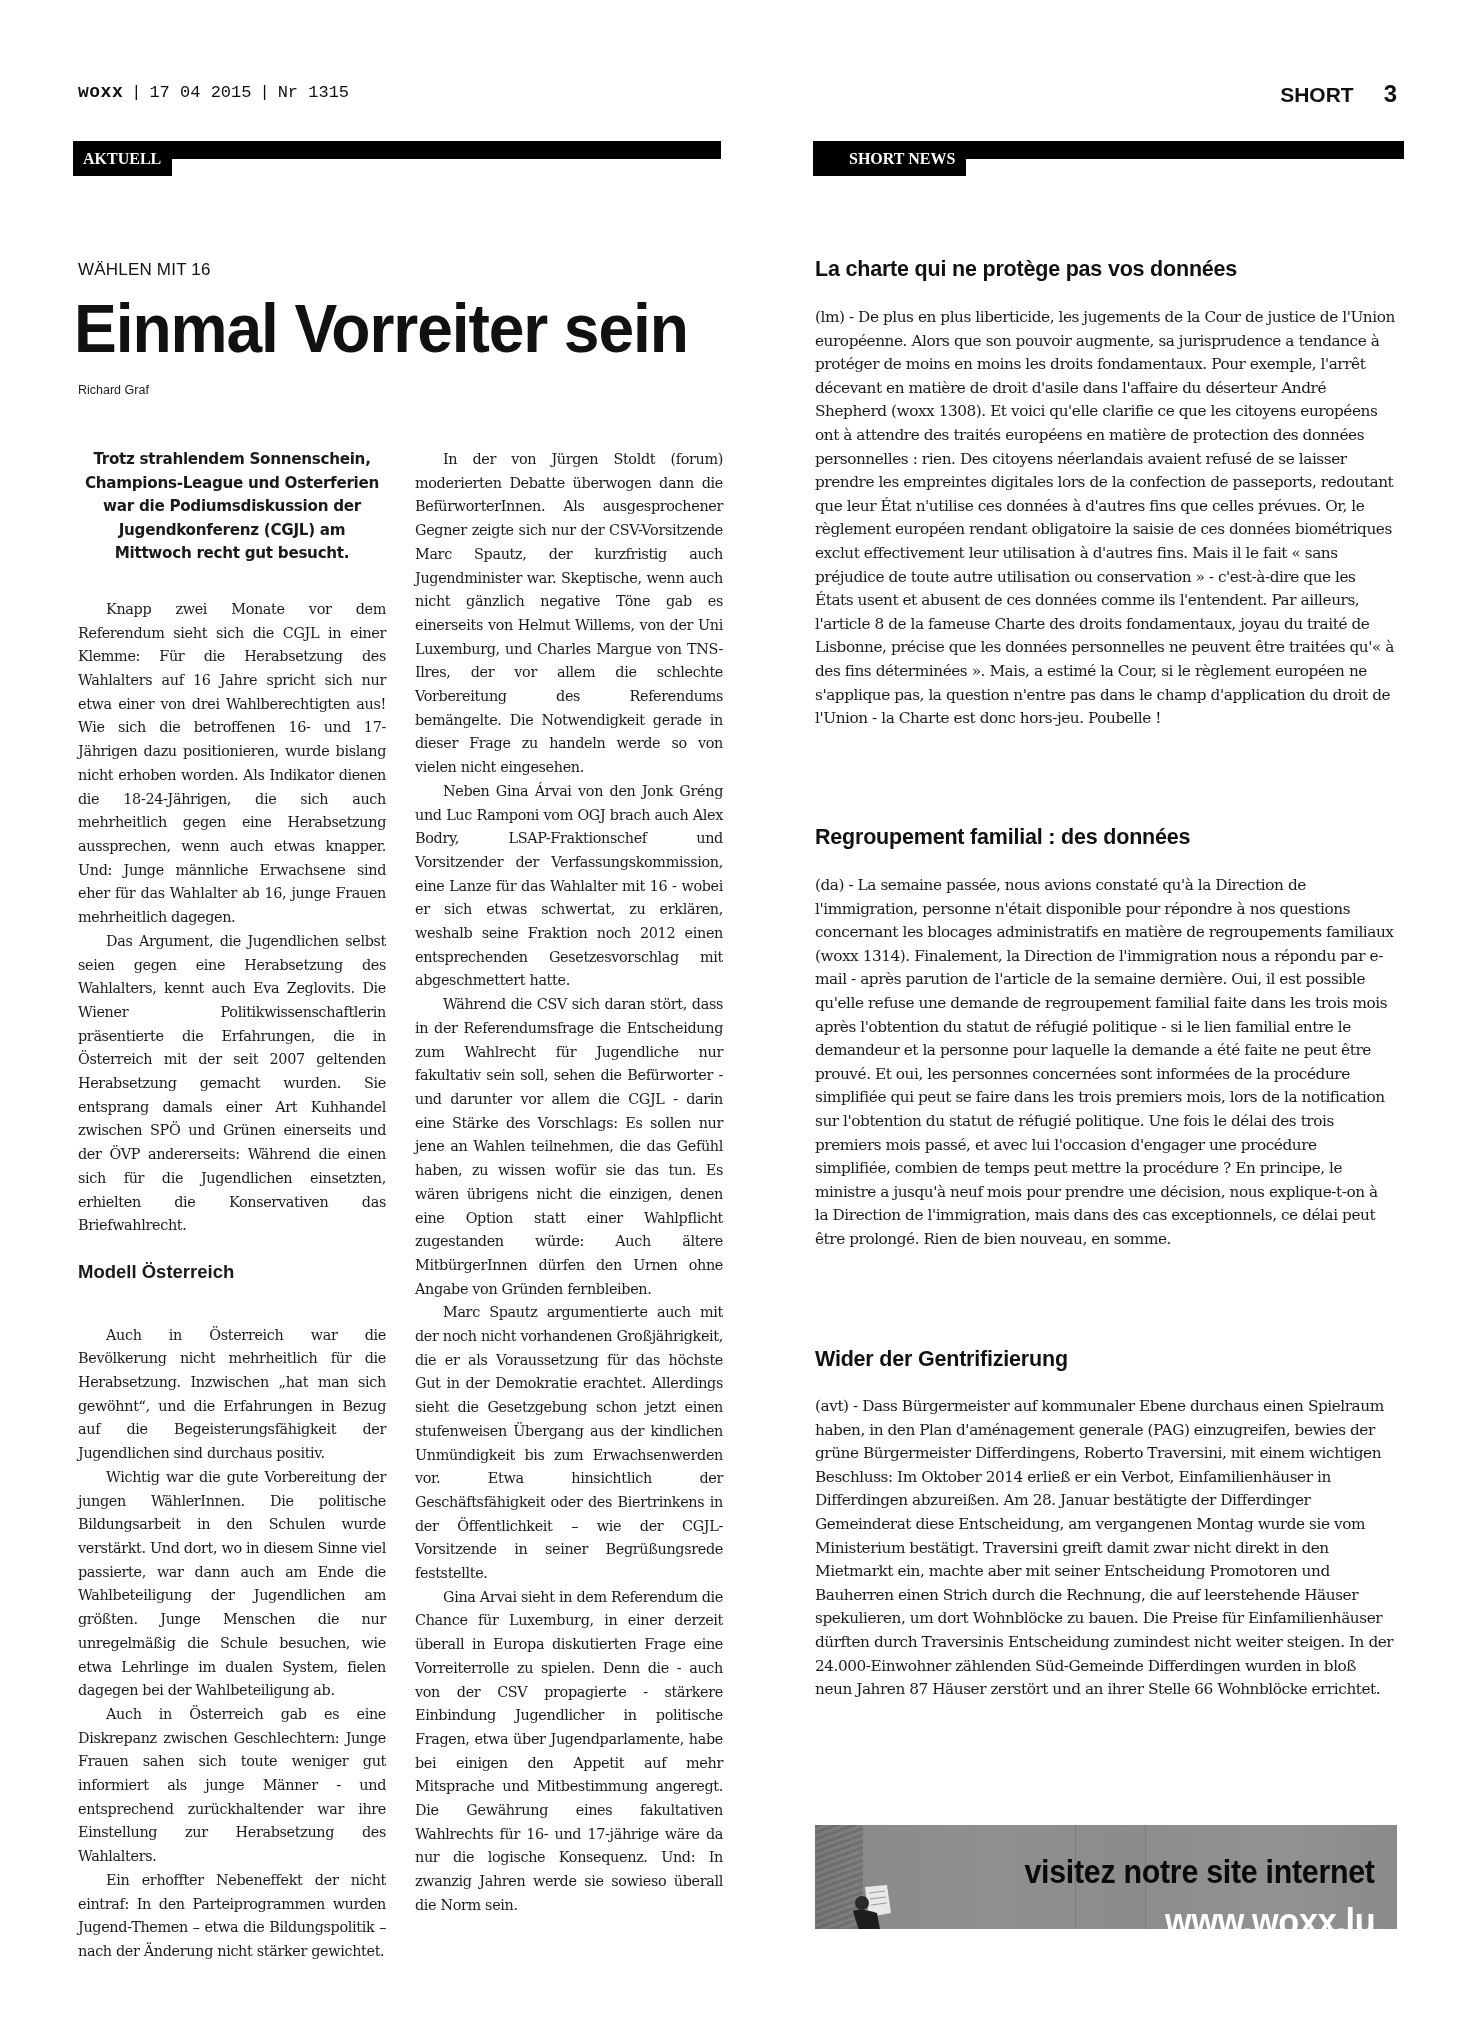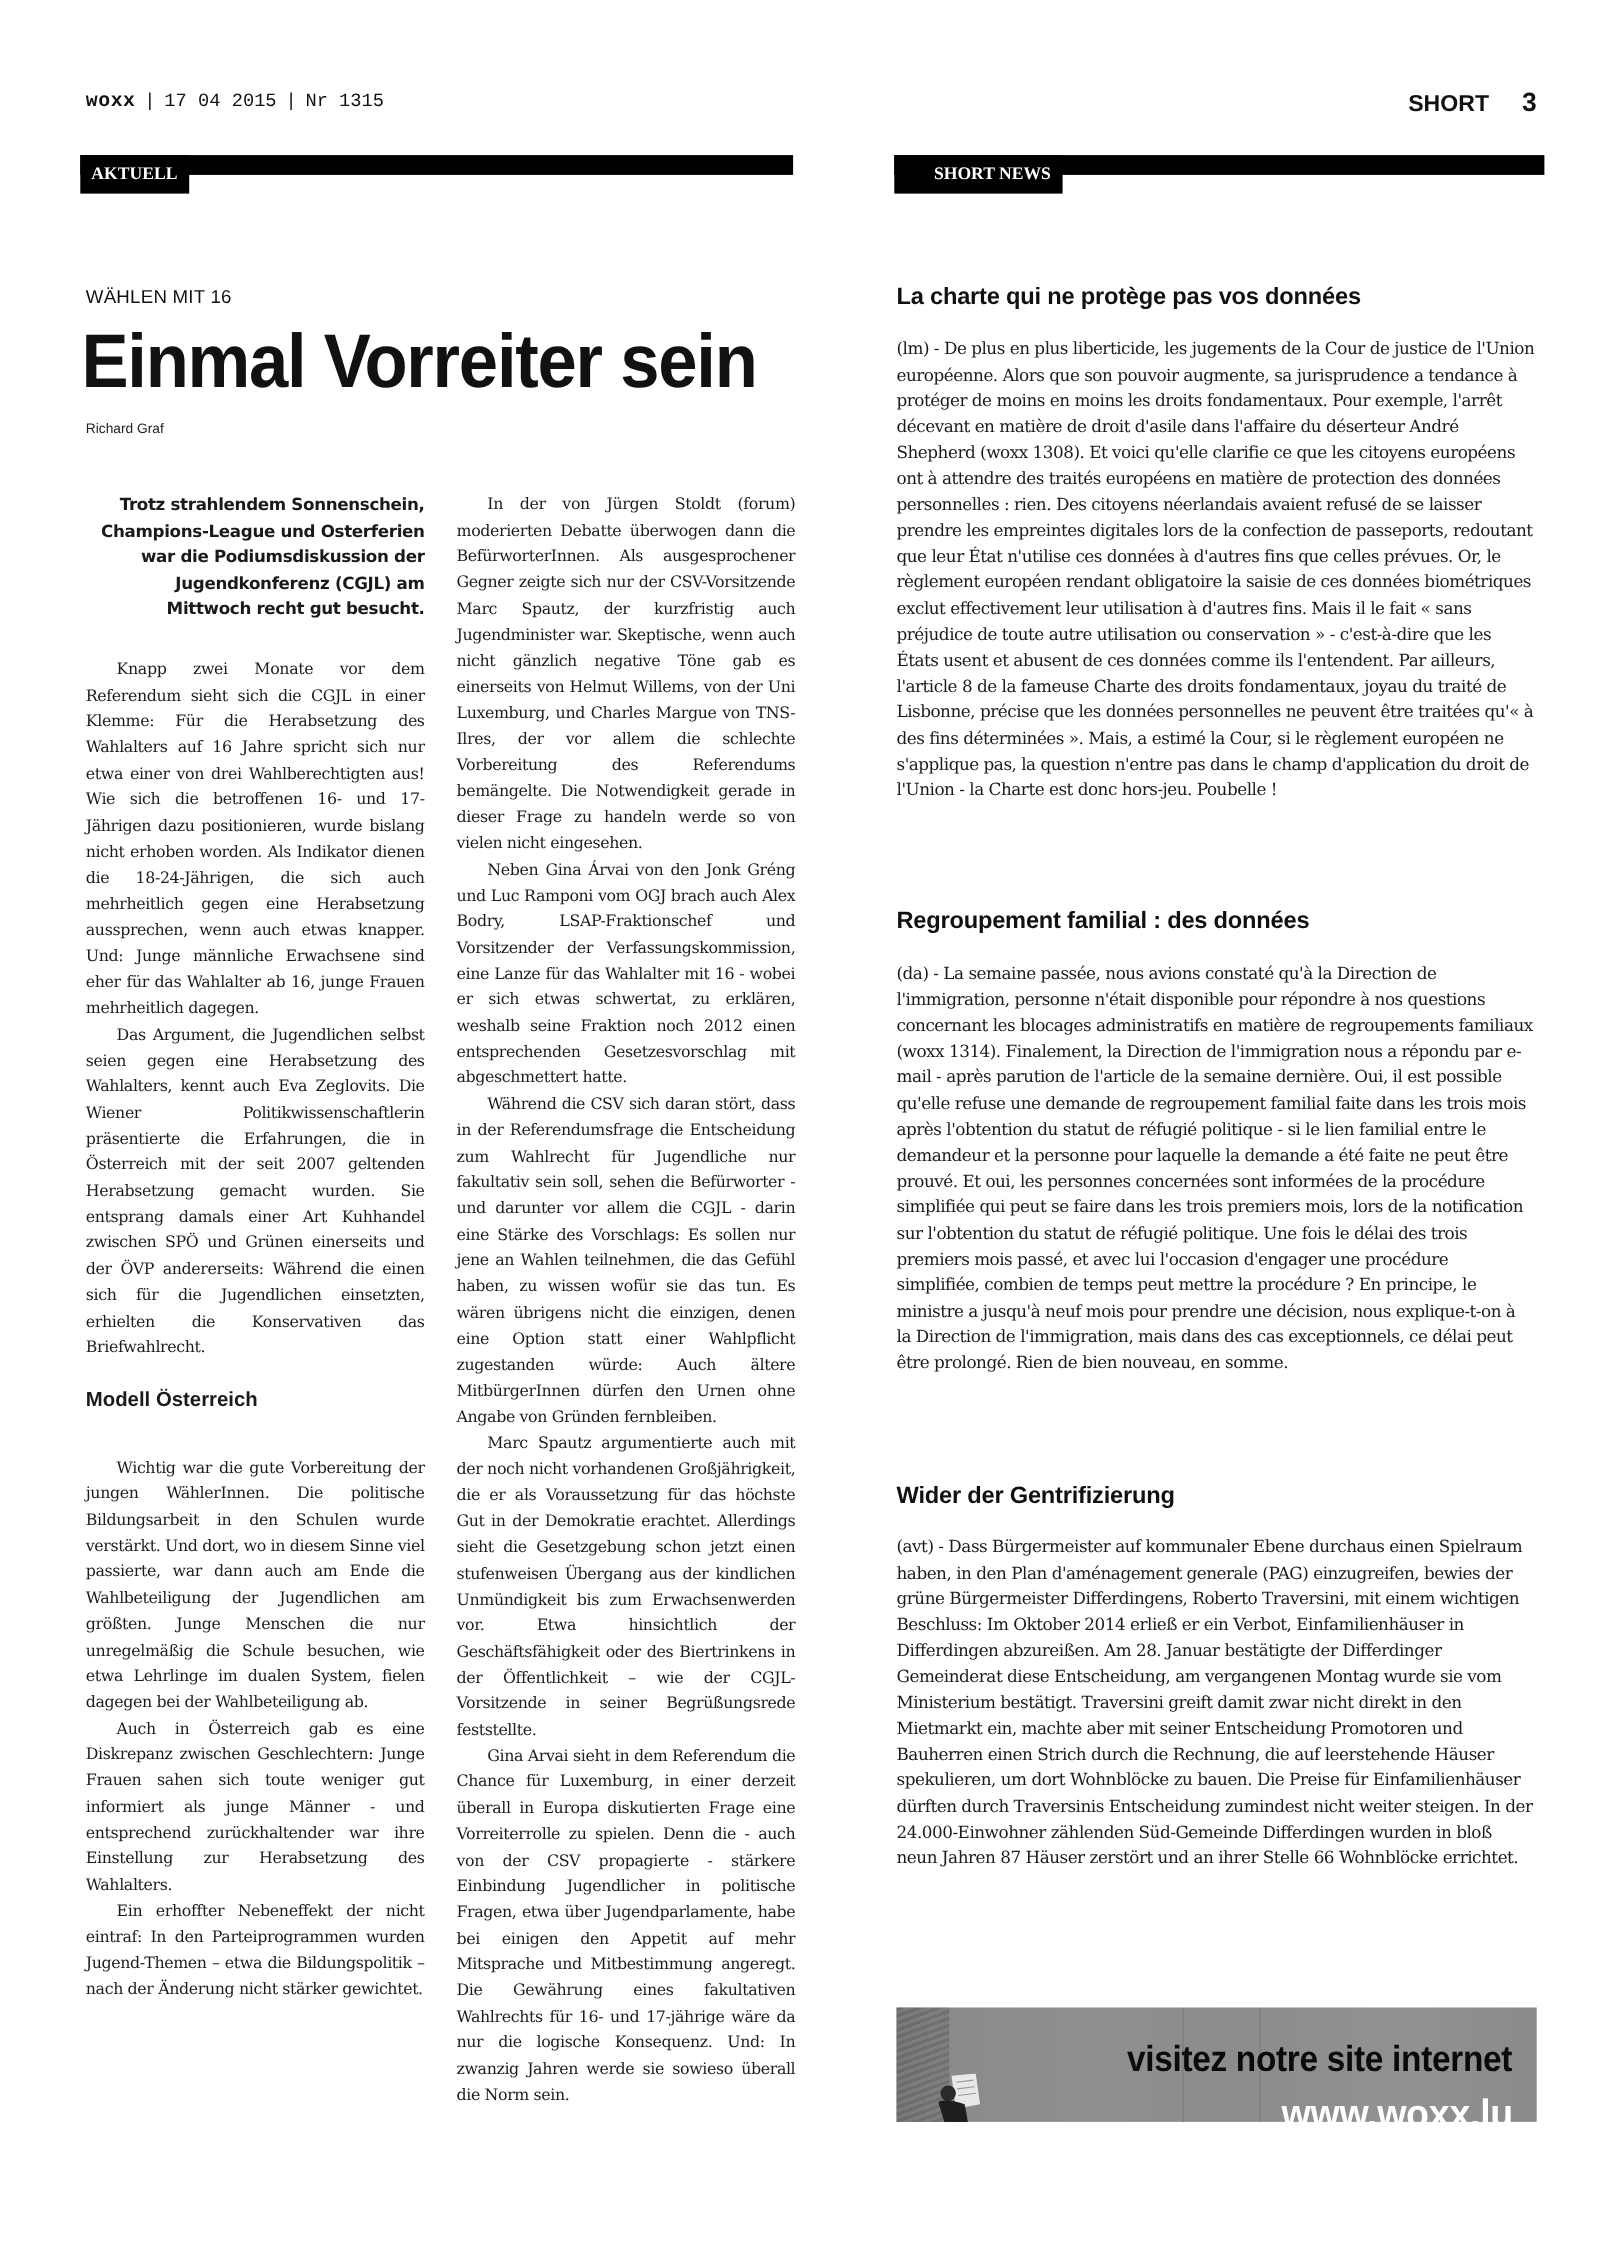--- a/index.html
+++ b/index.html
@@ -14,21 +14,21 @@
 
   .section-bar { position: absolute; top: 141px; height: 18px; background: #000; }
   .section-tab { position: absolute; top: 141px; height: 35px; background: #000; color: #fff; font-family: Liberation Serif, serif; font-weight: 700; font-size: 16px; line-height: 36px; padding: 0 11px 0 10px; white-space: nowrap; }
 
   .kicker { position: absolute; top: 260px; left: 78px; font-family: "Liberation Sans", sans-serif; font-size: 17px; color: #111; letter-spacing: 0.2px; }
   .headline { position: absolute; top: 288px; left: 74px; font-family: "Liberation Sans", sans-serif; font-weight: 900; font-size: 69px; letter-spacing: -1.2px; line-height: 82px; white-space: nowrap; transform: scaleX(0.93); transform-origin: left; }
   .byline { position: absolute; top: 383px; left: 78px; font-family: "Liberation Sans", sans-serif; font-size: 12.5px; color: #222; }
 
   .col { position: absolute; font-family: "DejaVu Serif", serif; font-size: 14.4px; line-height: 23.7px; text-align: justify; hyphens: manual; color: #1a1a1a; letter-spacing: -0.35px; }
   .col p { text-indent: 28px; }
-  .lead { font-family: "DejaVu Sans", sans-serif; font-weight: 700; font-size: 15.2px; line-height: 23.6px; text-align: right; text-indent: 0 !important; margin-bottom: 32px; letter-spacing: -0.3px; }
+  .lead { font-family: "DejaVu Sans", sans-serif; font-weight: 700; font-size: 15.2px; line-height: 23.6px; text-align: center; text-indent: 0 !important; margin-bottom: 32px; letter-spacing: -0.3px; }
   .subhead { font-family: "Liberation Sans", sans-serif; font-weight: 900; font-size: 18.5px; text-indent: 0 !important; margin: 22px 0 40px 0; letter-spacing: 0; }
 
   .news-title { position: absolute; left: 815px; font-family: "Liberation Sans", sans-serif; font-weight: 900; font-size: 21.5px; letter-spacing: -0.2px; white-space: nowrap; }
   .news-body { position: absolute; left: 815px; width: 580px; font-family: "DejaVu Serif", serif; font-size: 15.3px; line-height: 23.6px; color: #1a1a1a; letter-spacing: -0.45px; }
 
   .ad { position: absolute; left: 815px; top: 1825px; width: 582px; height: 104px; overflow: hidden;
         background: linear-gradient(90deg, #6d6d6d 0%, #8a8a8a 6%, #8f8f8f 30%, #8c8c8c 55%, #929292 80%, #8a8a8a 100%); }
   .ad .texture { position: absolute; left: 0; top: 0; width: 48px; height: 144px; background: repeating-linear-gradient(160deg, #6a6a6a 0 3px, #7c7c7c 3px 6px); opacity: 0.8; }
   .ad .seam { position: absolute; top: 0; width: 1px; height: 144px; background: #7a7a7a; }
   .ad .figure { position: absolute; left: 32px; top: 60px; }
@@ -52,20 +52,21 @@
 
 <div class="kicker">WÄHLEN MIT 16</div>
 <h1 class="headline">Einmal Vorreiter sein</h1>
 <div class="byline">Richard Graf</div>
 
 <div class="col" style="left:78px; top:448px; width:308px;">
   <p class="lead">Trotz strahlendem Sonnenschein, Champions-League und Osterferien war die Podiumsdiskussion der Jugendkonferenz (CGJL) am Mittwoch recht gut besucht.</p>
   <p>Knapp zwei Monate vor dem Referendum sieht sich die CGJL in einer Klemme: Für die Herabsetzung des Wahlalters auf 16 Jahre spricht sich nur etwa einer von drei Wahlberechtigten aus! Wie sich die betroffenen 16- und 17-Jährigen dazu positionieren, wurde bislang nicht erhoben worden. Als Indikator dienen die 18-24-Jährigen, die sich auch mehrheitlich gegen eine Herabsetzung  aussprechen, wenn auch etwas knapper. Und: Junge männliche Erwachsene sind eher für das Wahlalter ab 16, junge Frauen mehrheitlich dagegen.</p>
   <p>Das Argument, die Jugendlichen selbst seien gegen eine Herabsetzung des Wahlalters, kennt auch Eva Zeglovits. Die Wiener Politikwissenschaftlerin präsentierte die Erfahrungen, die in Österreich mit der seit 2007 geltenden Herabsetzung gemacht wurden. Sie entsprang damals einer Art Kuhhandel zwischen SPÖ und Grünen einerseits und der ÖVP andererseits: Während die einen sich für die Jugendlichen einsetzten, erhielten die Konservativen das Briefwahlrecht.</p>
   <p class="subhead">Modell Österreich</p>
+  <p>Auch in Österreich war die Bevölkerung nicht mehrheitlich für die Herabsetzung. Inzwischen „hat man sich gewöhnt“, und die Erfahrungen in Bezug auf die Begeisterungsfähigkeit der Jugendlichen sind durchaus positiv.</p>
   <p>Wichtig war die gute Vorbereitung der jungen WählerInnen. Die politische Bildungsarbeit in den Schulen wurde verstärkt. Und dort, wo in diesem Sinne viel passierte, war dann auch am Ende die Wahlbeteiligung der Jugendlichen am größten. Junge Menschen die nur unregelmäßig die Schule besuchen, wie etwa Lehrlinge im dualen System, fielen dagegen bei der Wahlbeteiligung ab.</p>
   <p>Auch in Österreich gab es eine Diskrepanz zwischen Geschlechtern: Junge Frauen sahen sich toute weniger gut informiert als junge Männer - und entsprechend  zurückhaltender  war ihre Einstellung zur Herabsetzung des Wahlalters.</p>
   <p>Ein erhoffter Nebeneffekt der nicht eintraf: In den Parteiprogrammen wurden Jugend-Themen – etwa die Bildungspolitik – nach der Änderung nicht stärker gewichtet.</p>
 </div>
 
 <div class="col" style="left:415px; top:448px; width:308px;">
   <p>In der von Jürgen Stoldt (forum) moderierten Debatte überwogen dann die BefürworterInnen. Als ausgesprochener Gegner zeigte sich nur der CSV-Vorsitzende Marc Spautz, der kurzfristig auch Jugendminister war. Skeptische, wenn auch nicht gänzlich negative Töne gab es einerseits von Helmut Willems, von der Uni Luxemburg, und Charles Margue von TNS-Ilres, der vor allem die schlechte Vorbereitung des Referendums bemängelte. Die Notwendigkeit gerade in dieser Frage zu handeln werde so von vielen nicht eingesehen.</p>
   <p>Neben Gina Árvai von den Jonk Gréng und Luc Ramponi vom OGJ brach auch Alex Bodry, LSAP-Fraktionschef und Vorsitzender der Verfassungskommission, eine Lanze für das Wahlalter mit 16 - wobei er sich etwas schwertat, zu erklären, weshalb seine Fraktion noch 2012 einen entsprechenden Gesetzesvorschlag mit abgeschmettert hatte.</p>
   <p>Während die CSV sich daran stört, dass in der Referendumsfrage die Entscheidung zum Wahlrecht für Jugendliche nur fakultativ sein soll, sehen die Befürworter - und darunter vor allem die CGJL - darin eine Stärke des Vorschlags: Es sollen nur jene an Wahlen teilnehmen, die das Gefühl haben,  zu wissen wofür sie das tun. Es wären übrigens nicht die einzigen, denen eine Option statt einer Wahlpflicht zugestanden würde: Auch ältere MitbürgerInnen dürfen den Urnen ohne Angabe von Gründen fernbleiben.</p>
   <p>Marc Spautz argumentierte auch mit der noch nicht vorhandenen Großjährigkeit, die er als Voraussetzung für das höchste Gut in der Demokratie erachtet. Allerdings sieht die Gesetzgebung schon jetzt einen stufenweisen Übergang aus der kindlichen Unmündigkeit bis zum Erwachsenwerden vor. Etwa hinsichtlich der Geschäftsfähigkeit oder des Biertrinkens in der Öffentlichkeit – wie der CGJL-Vorsitzende in seiner Begrüßungsrede feststellte.</p>

